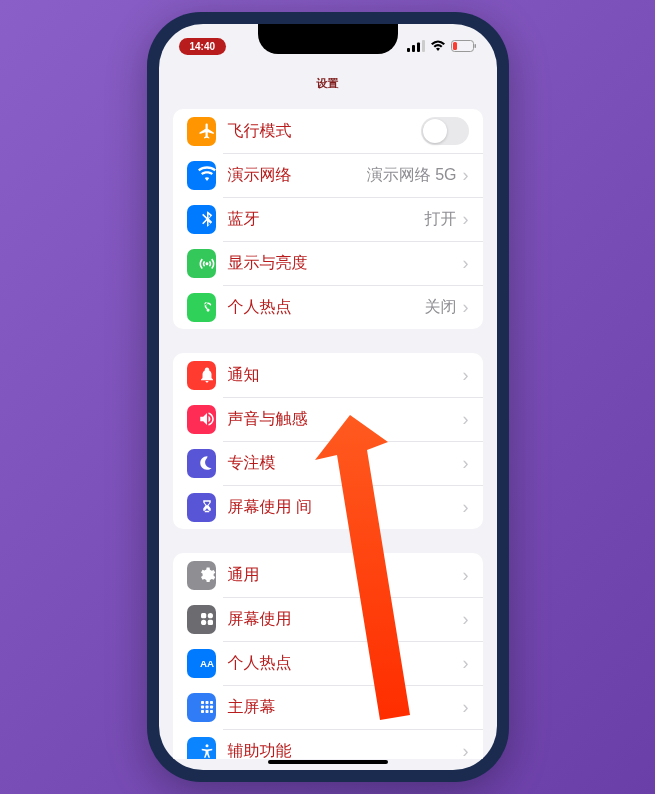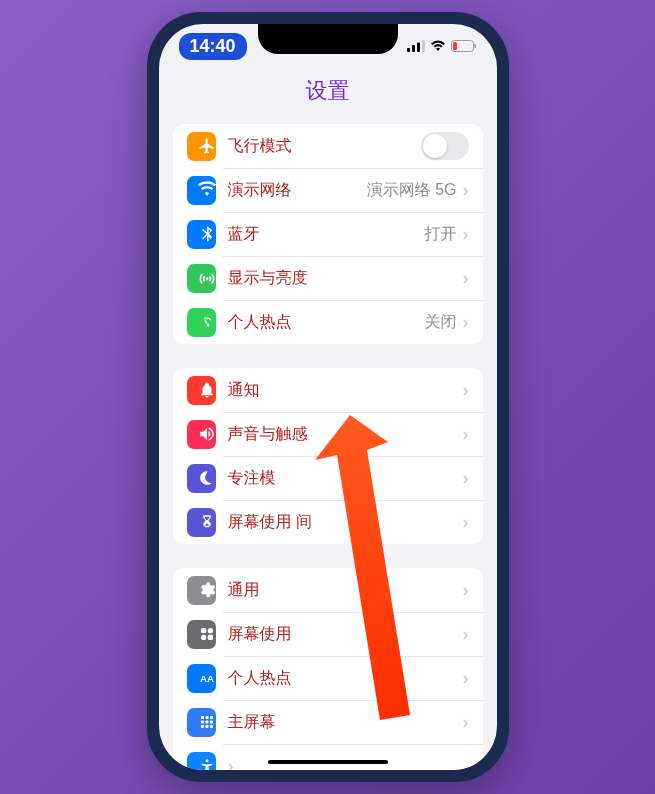--- a/index.html
+++ b/index.html
@@ -30,27 +30,27 @@
     position: absolute; top: 0; left: 50%; transform: translateX(-50%);
     width: 140px; height: 30px;
     background: #000; border-radius: 0 0 20px 20px;
     z-index: 100;
   }
   .status-bar {
     height: 44px; display: flex; align-items: center; justify-content: space-between;
     padding: 0 20px; position: relative; z-index: 50;
   }
   .time-badge {
-    background: #1d4ed8; color: #fff; font-size: 18px; font-weight: 600;
+    background: #b91c1c; color: #fff; font-size: 10px; font-weight: 600;
     padding: 3px 11px; border-radius: 12px;
   }
   .status-icons { display: flex; align-items: center; gap: 5px; }
   .header {
     text-align: center; padding: 8px 0 12px;
-    font-size: 22px; font-weight: 400; color: #6d28d9;
+    font-size: 11px; font-weight: 700; color: #7f1d1d;
   }
   .content { height: calc(100% - 90px); overflow-y: auto; }
   .group {
     background: #fff; margin: 0 14px 24px; border-radius: 10px;
     overflow: hidden;
   }
   .group:first-child { margin-top: 6px; }
   .row {
     display: flex; align-items: center; height: 44px;
     padding: 0 14px; position: relative;
@@ -269,20 +269,21 @@
           <div class="row-label">主屏幕</div>
           <div class="chevron">›</div>
         </div>
         <div class="row">
           <div class="icon-box bg-blue2">
               <svg viewBox="0 0 24 24" fill="#fff">
                 <circle cx="12" cy="5" r="2"></circle>
                 <path d="M5 9l7 1 7-1v2l-5 1v3l2 6h-2l-2-5-2 5H8l2-6v-3L5 11V9z"></path>
               </svg>
             </div>
+          <div class="row-label">辅助功能</div>
           <div class="chevron">›</div>
         </div>
       </div>
 
     </div>
 
     <div class="home-indicator"></div>
   </div>
 </div>
 

